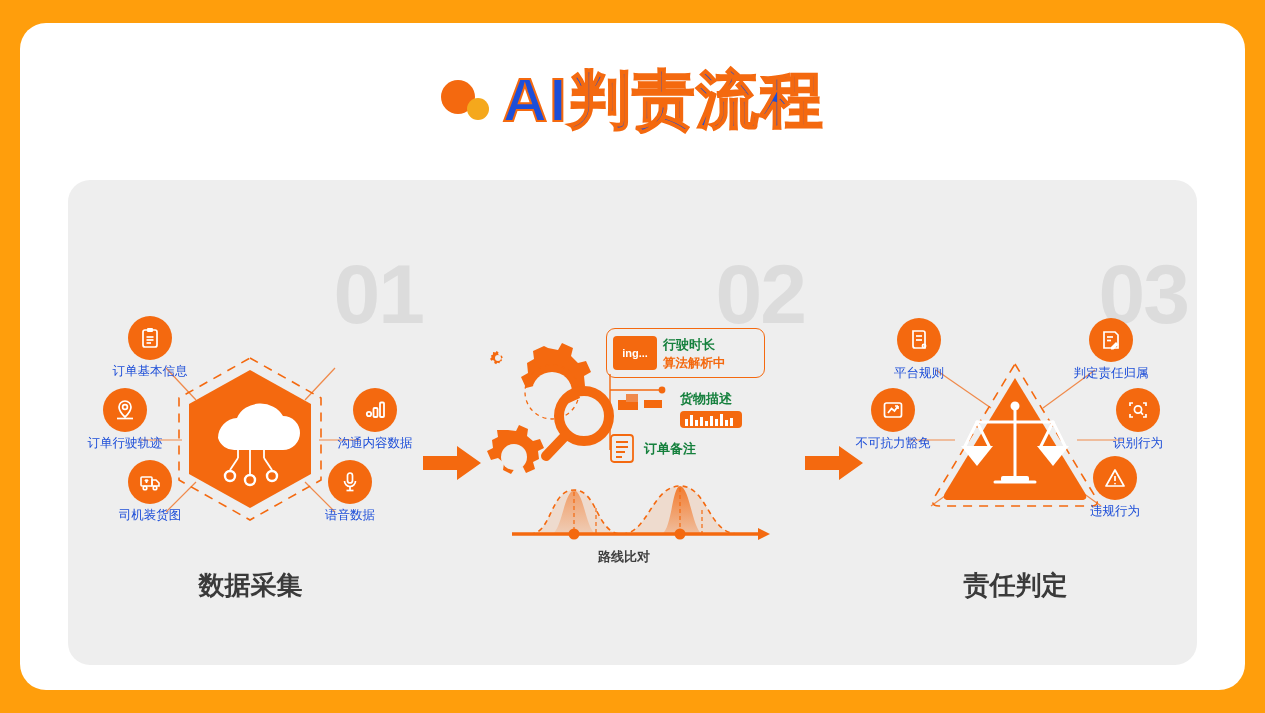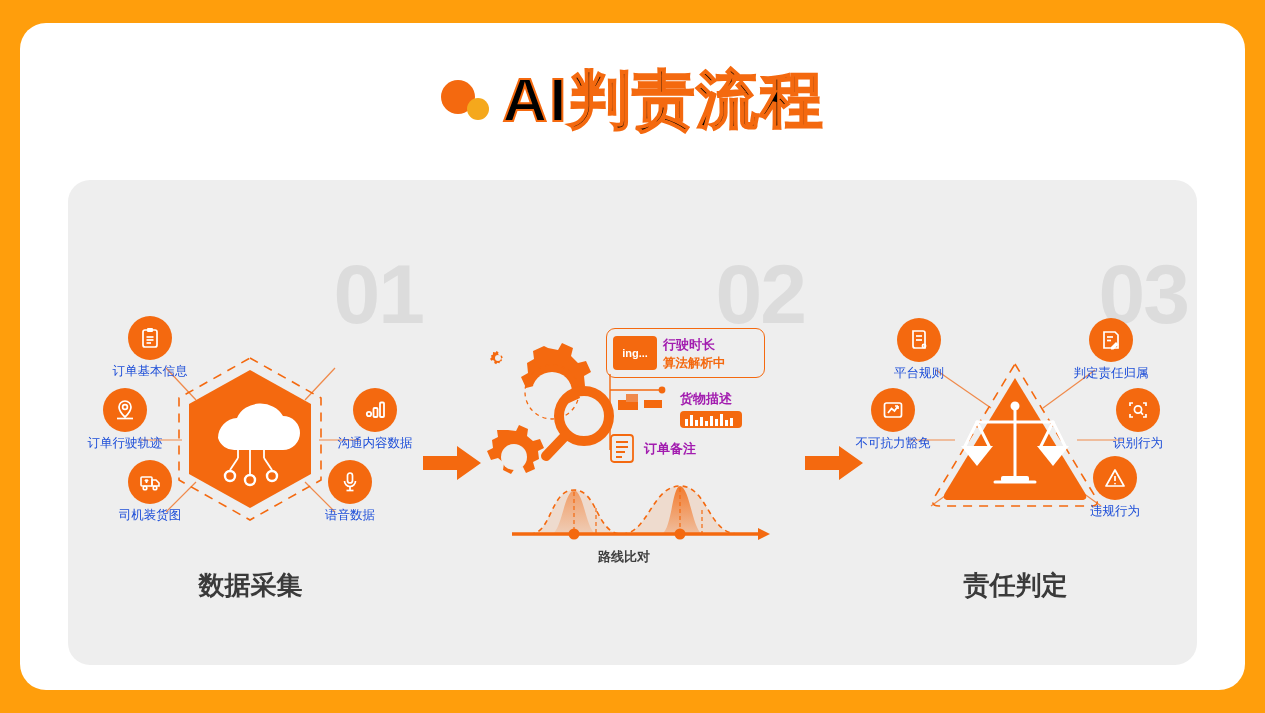--- a/index.html
+++ b/index.html
@@ -14,21 +14,21 @@
   }
   
   .title-wrap{
     position:absolute;left:0;top:34px;width:1225px;height:86px;
     display:flex;align-items:center;justify-content:center;
   }
   .title-dots{position:relative;width:56px;height:48px;margin-right:6px;}
   .dot-big{position:absolute;left:0;top:4px;width:34px;height:34px;border-radius:50%;background:#F4690F;}
   .dot-small{position:absolute;left:26px;top:22px;width:22px;height:22px;border-radius:50%;background:#F5A81C;}
   .title-text{
-    font-size:62px;font-weight:bold;color:#000000;letter-spacing:2px;
+    font-size:62px;font-weight:bold;color:#1d4ed8;letter-spacing:2px;
     line-height:1;white-space:nowrap;text-align:right;
     -webkit-text-stroke:2px #F4690F;
   }
   
   .panel{
     position:absolute;left:48px;top:157px;width:1129px;height:485px;
     background:#EEEEEE;border-radius:22px;
   }
   .cols{position:absolute;left:0;top:0;width:1129px;height:485px;}
   .col{position:absolute;top:0;width:345px;height:485px;}
@@ -48,21 +48,21 @@
   
   .node{position:absolute;width:100px;text-align:center;}
   .badge{
     width:44px;height:44px;border-radius:50%;background:#F4690F;
     margin:0 auto;display:flex;align-items:center;justify-content:center;
   }
   .node .lbl{
     margin-top:4px;font-size:12.5px;color:#1d4ed8;white-space:nowrap;line-height:1.2;
   }
   svg{display:block;overflow:visible;}
-  .c2-lbl{position:absolute;font-size:13px;color:#a21caf;white-space:nowrap;font-weight:bold;}
+  .c2-lbl{position:absolute;font-size:13px;color:#15803d;white-space:nowrap;font-weight:bold;}
   .c2-sub{position:absolute;font-size:12.5px;color:#F4690F;white-space:nowrap;font-weight:bold;}
   .chip{
     position:absolute;background:#F4690F;border-radius:4px;color:#fff;
     font-size:11px;font-weight:bold;display:flex;align-items:center;justify-content:center;
   }
   .axis-lbl{
     position:absolute;font-size:13px;color:#3f3f3f;font-weight:bold;white-space:nowrap;
   }
 </style>
 </head>

